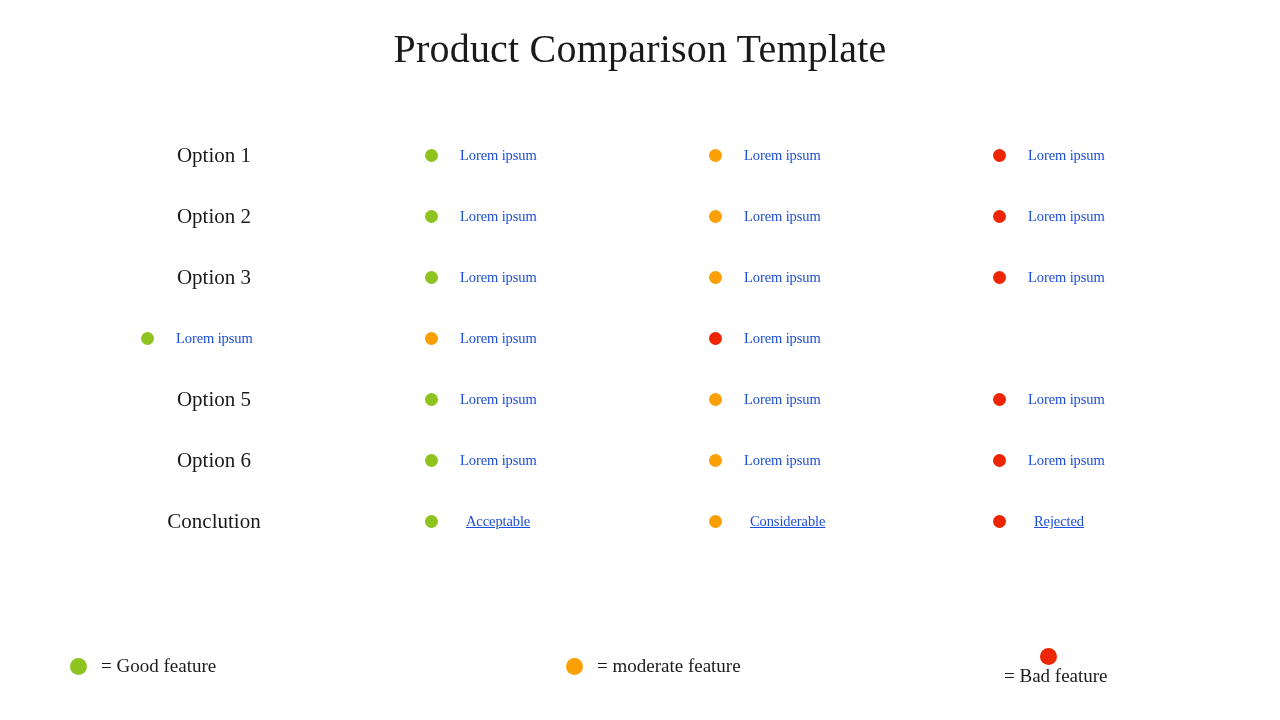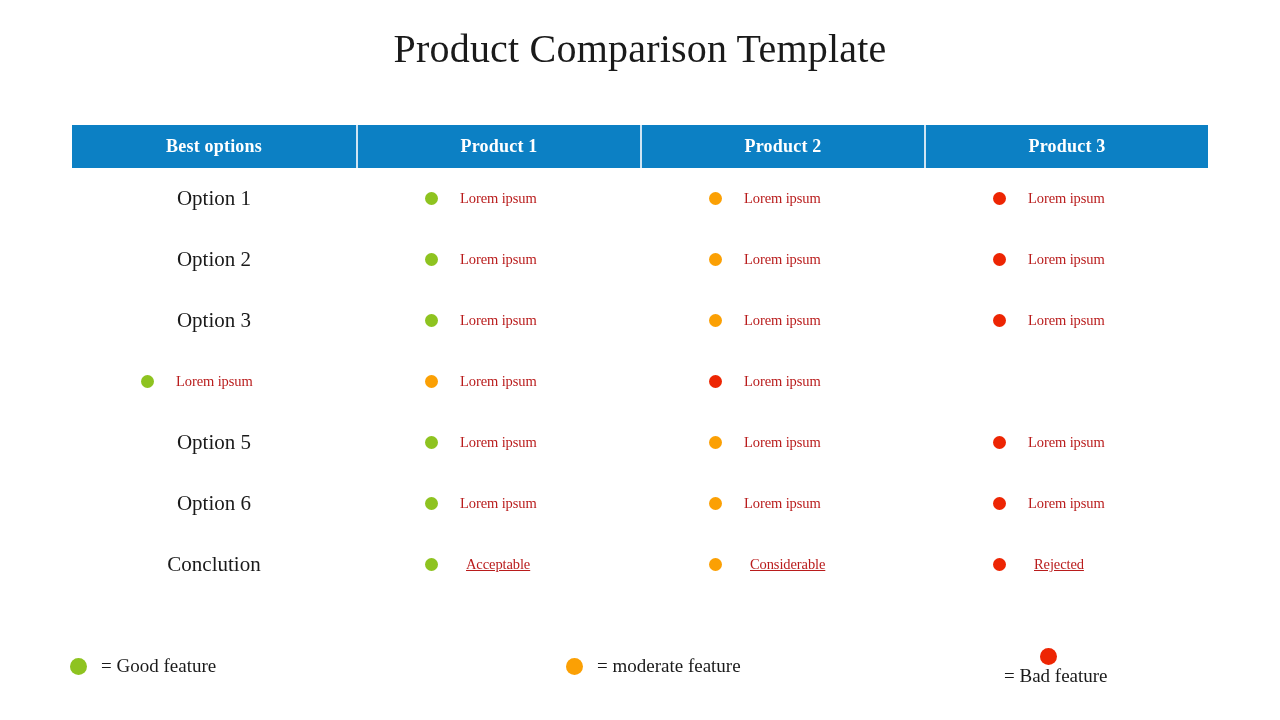--- a/index.html
+++ b/index.html
@@ -119,21 +119,21 @@
     display: inline-block;
   }
   .dot-good { background: #8ec320; }
   .dot-moderate { background: #fba004; }
   .dot-bad { background: #ed2503; }
 
   .value-text {
     margin-left: 22px;
     font-family: "Liberation Serif", "DejaVu Serif", serif;
     font-size: 14.5px;
-    color: #b91c1c;
+    color: #1d4ed8;
     letter-spacing: -0.1px;
     white-space: nowrap;
   }
   .conclusion .value-text {
     margin-left: 28px;
     font-size: 14.5px;
     text-decoration: underline;
   }
   .conclusion .cell-option {
     font-size: 21px;
@@ -174,26 +174,20 @@
 </style>
 </head>
 <body>
 
 <div id="slide">
 
   <div id="page-title">Product Comparison Template</div>
 
   <div id="comparison-table">
 
-    <div class="header-row">
-      <div class="header-cell hc-0">Best options</div>
-      <div class="header-cell hc-1">Product 1</div>
-      <div class="header-cell hc-2">Product 2</div>
-      <div class="header-cell hc-3">Product 3</div>
-    </div>
 
     <div class="body-rows" id="body-rows">
         <div class="data-row">
           <div class="cell cell-option">Option 1</div>
           <div class="cell cell-value">
             <span class="dot dot-good"></span>
             <span class="value-text">Lorem ipsum</span>
           </div>
           <div class="cell cell-value">
             <span class="dot dot-moderate"></span>

